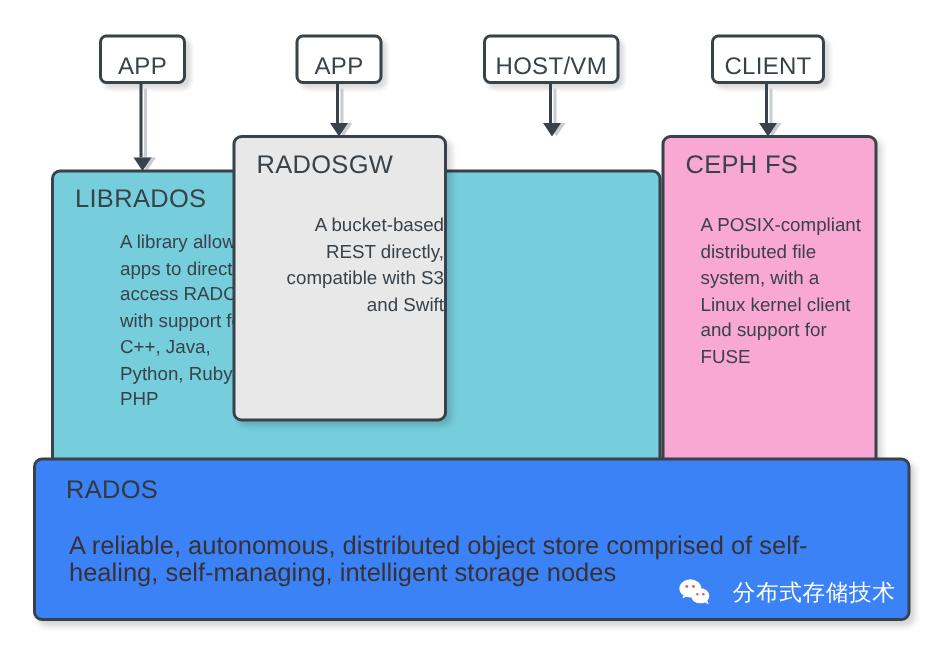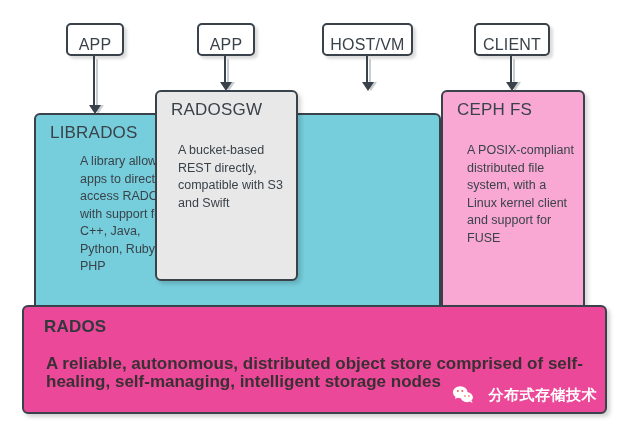--- a/index.html
+++ b/index.html
@@ -98,33 +98,33 @@
     color: #3a4249;
   }
 
   #librados {
     background: #76cedc;
     box-shadow: 3px 3px 4px rgba(0,0,0,0.12);
   }
   #radosgw {
     background: #e8e8e8;
     box-shadow: 3px 3px 4px rgba(0,0,0,0.16);
+    text-align: right;
   }
   #rbd {
     background: #cdd1d2;
     box-shadow: 3px 3px 4px rgba(0,0,0,0.16);
   }
   #cephfs {
     background: #f9a8d4;
     box-shadow: 3px 3px 4px rgba(0,0,0,0.16);
   }
   #rados {
-    background: #ec4899;
+    background: #3b82f6;
     box-shadow: 3px 3px 4px rgba(0,0,0,0.18);
-    font-weight: bold;
   }
   #rados .panel-title {
     left: 20px;
     top: 10px;
     font-size: 17px;
     color: #33383d;
   }
   #rados .panel-desc {
     left: 22px;
     top: 48px;

